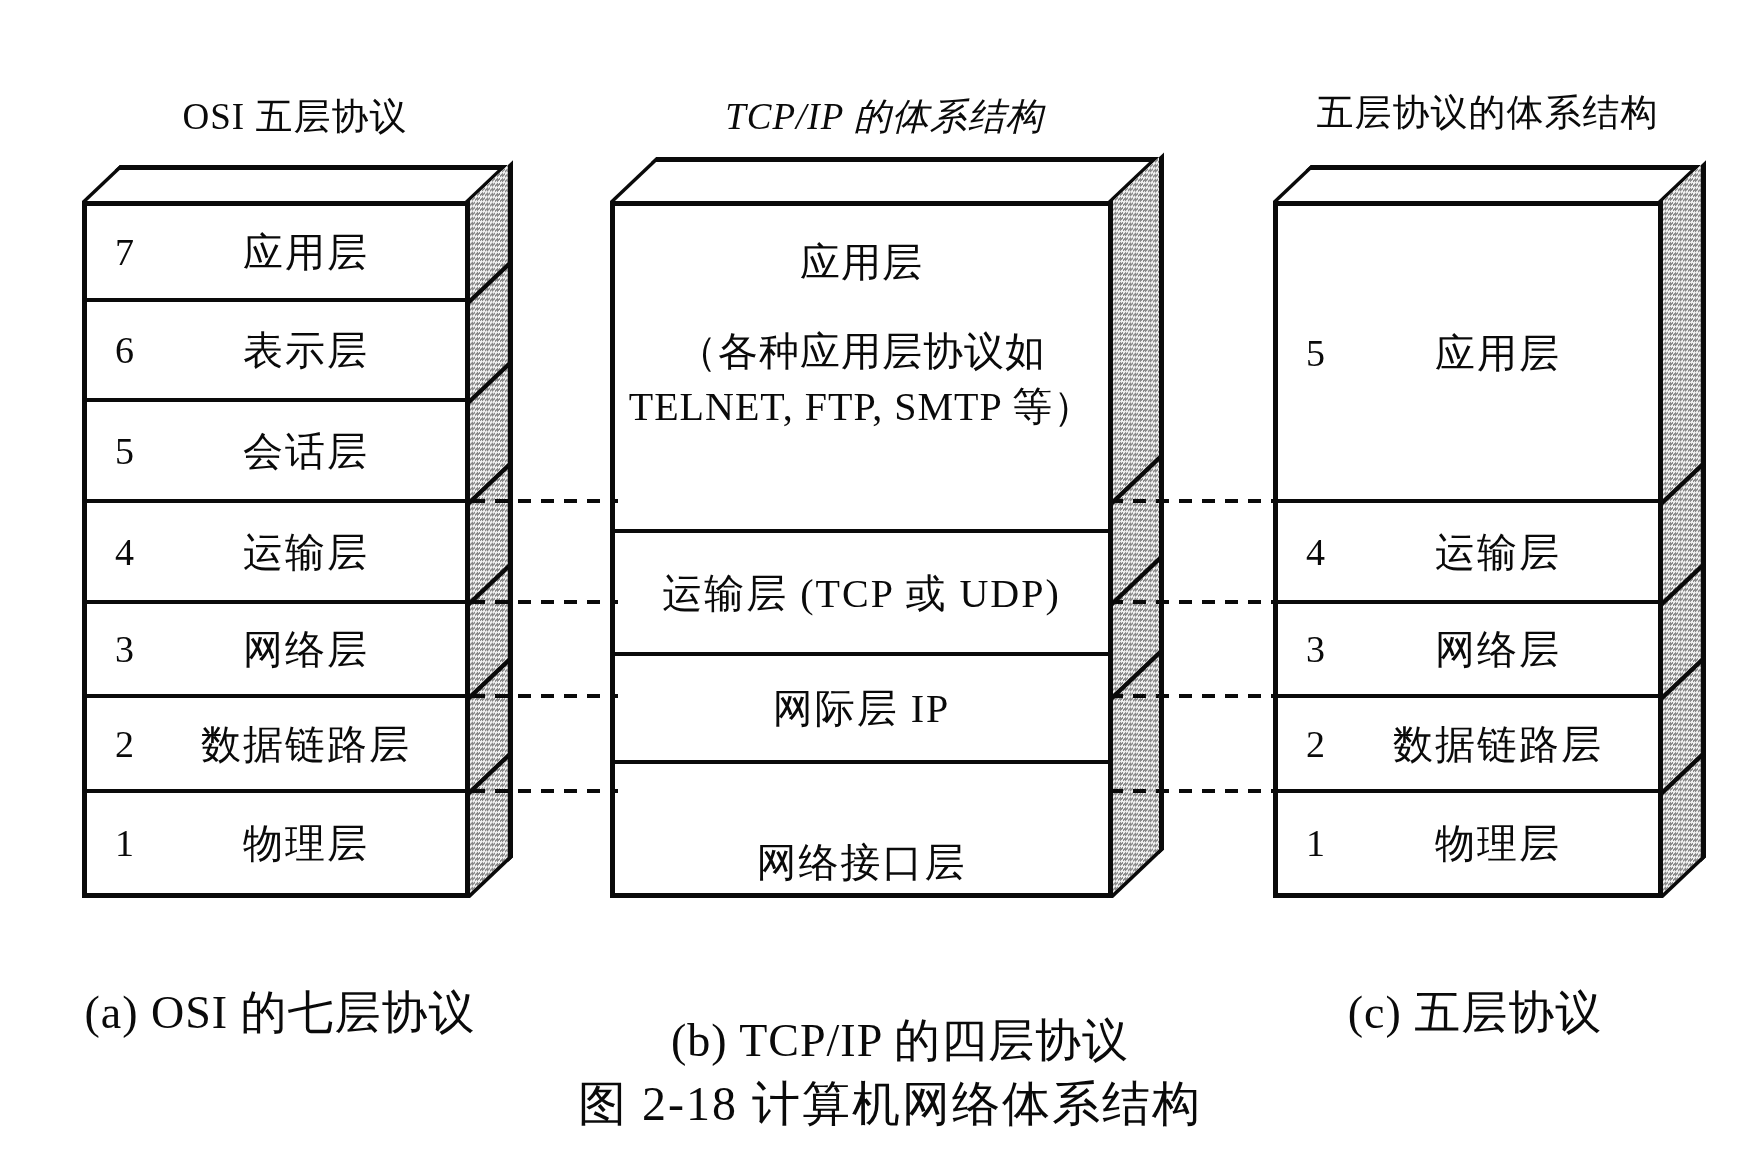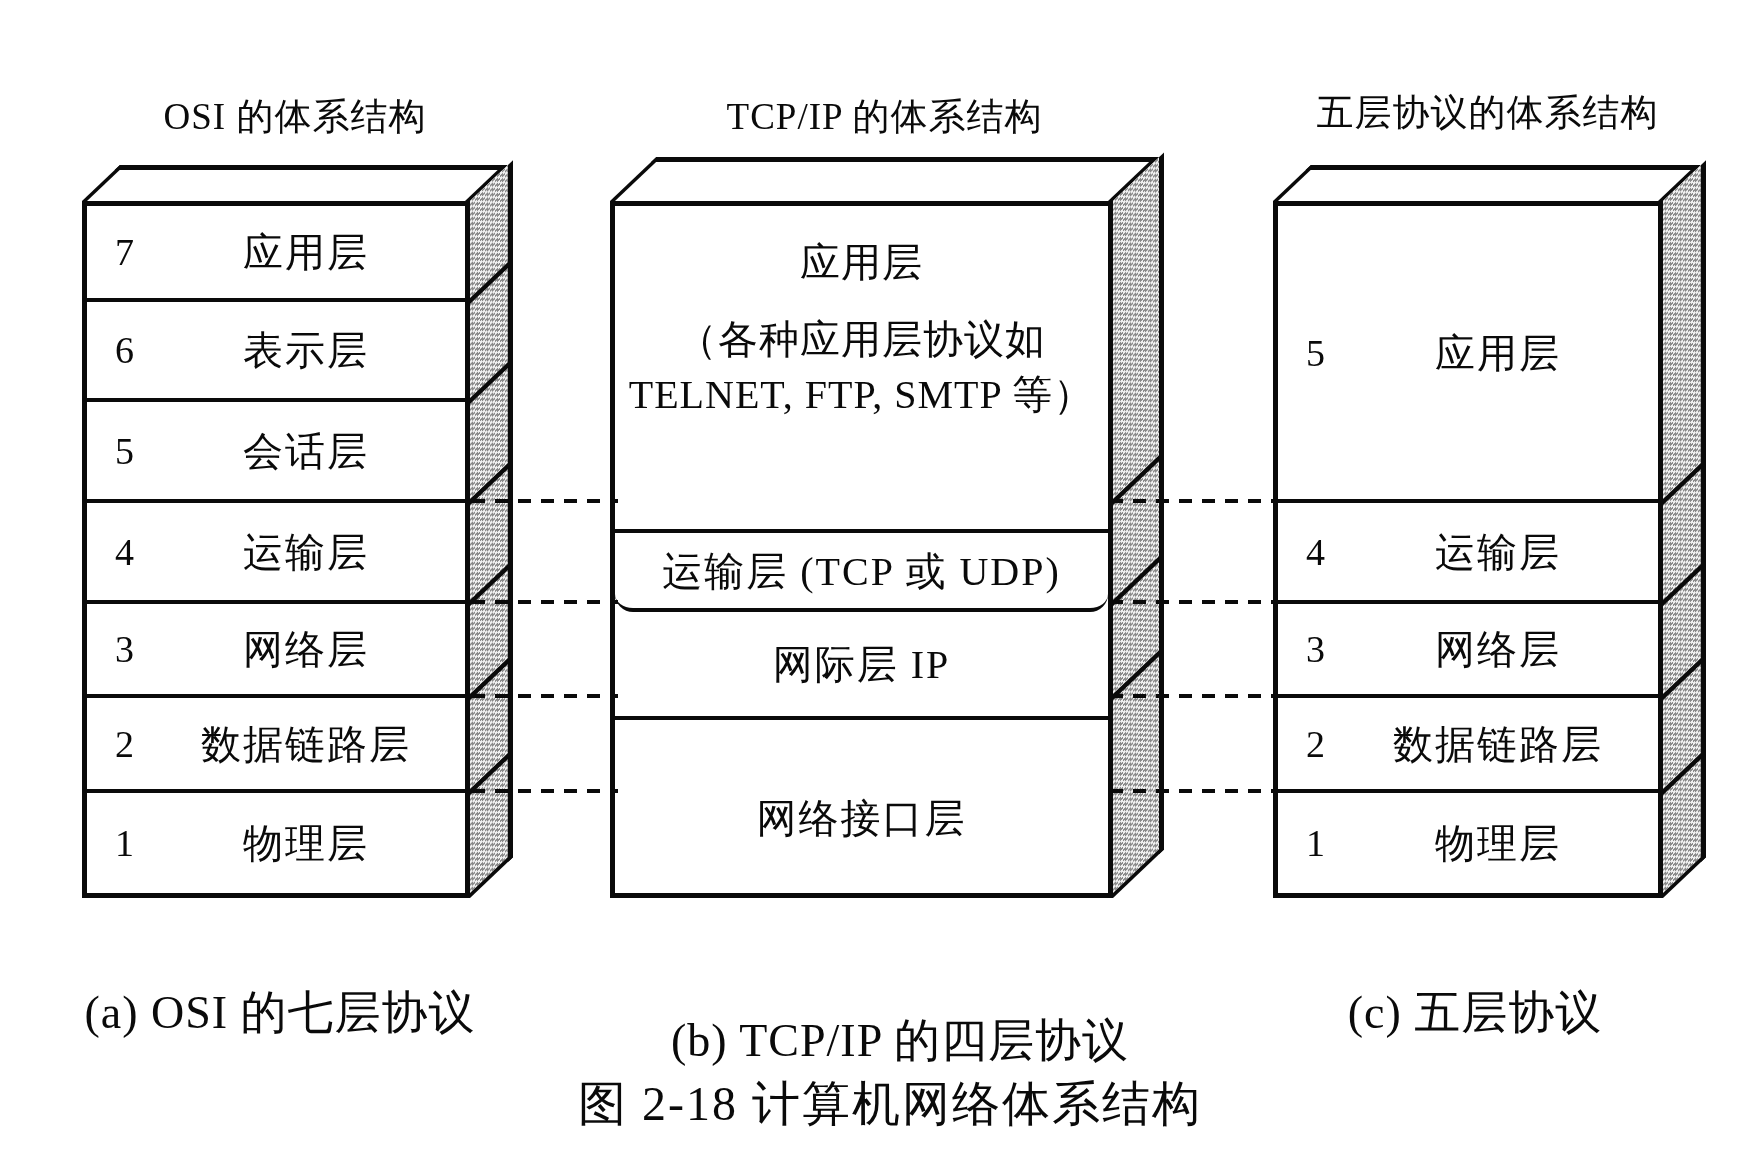--- a/index.html
+++ b/index.html
@@ -19,34 +19,34 @@
          transform:skewY(-43.5deg);transform-origin:left top;z-index:3;}
   .stripe{position:absolute;left:0;right:0;height:6px;background:#0a0a0a;}
   
   .num{position:absolute;left:28px;top:50%;transform:translateY(-50%);font-size:38px;}
   .lbl{position:absolute;left:60px;right:0;top:50%;transform:translateY(-50%);
        text-align:center;font-size:40px;letter-spacing:2px;}
   .clabel{position:absolute;left:0;right:0;top:50%;transform:translateY(-50%);
           text-align:center;font-size:40px;letter-spacing:2px;}
   .appline{text-align:center;font-size:40px;line-height:53px;letter-spacing:1px;}
   .l1{margin-top:30px;}
-  .l2{margin-top:24px;}
+  .l2{margin-top:36px;}
   .l3{margin-top:2px;}
   .header{position:absolute;text-align:center;font-size:37px;letter-spacing:1px;z-index:4;}
   .caption{position:absolute;text-align:center;font-size:46px;letter-spacing:1px;z-index:4;}
   .figtitle{position:absolute;text-align:center;font-size:48px;letter-spacing:2px;z-index:4;}
   
   .dash{position:absolute;height:4px;z-index:5;
         background-image:repeating-linear-gradient(90deg,#0a0a0a 0 13px,transparent 13px 23px);}
 </style>
 </head>
 <body>
 
-<div class="header" style="left:82px;top:92px;width:426px;">OSI 的体系结构</div>
-<div class="header" style="left:610px;top:92px;width:549px;">TCP/IP 的体系结构</div>
+<div class="header" style="left:82px;top:92px;width:426px;">OSI 五层协议</div>
+<div class="header" style="left:610px;top:92px;width:549px;font-style:italic;">TCP/IP 的体系结构</div>
 <div class="header" style="left:1271px;top:88px;width:433px;">五层协议的体系结构</div>
 
 <div class="topface" style="left:82px;top:165px;width:388px;height:36px;"></div>
 <div class="panel" style="left:470px;top:201px;width:43px;height:697px;">
   <div class="stripe" style="top:97px;"></div>
   <div class="stripe" style="top:197px;"></div>
   <div class="stripe" style="top:298px;"></div>
   <div class="stripe" style="top:399px;"></div>
   <div class="stripe" style="top:493px;"></div>
   <div class="stripe" style="top:588px;"></div>
@@ -87,21 +87,21 @@
   <div class="stripe" style="top:298px;"></div>
   <div class="stripe" style="top:399px;"></div>
   <div class="stripe" style="top:493px;"></div>
 </div>
 <div class="front" style="left:610px;top:201px;width:493px;height:687px;">
   <div class="row" style="height:297px;">
     <div class="appline l1">应用层</div>
     <div class="appline l2">（各种应用层协议如</div>
     <div class="appline l3">TELNET, FTP, SMTP 等）</div>
   </div>
-  <div class="row" style="height:79px;border-radius:18px;">
+  <div class="row" style="height:123px;">
     <span class="clabel">运输层 (TCP 或 UDP)</span>
   </div>
   <div class="row" style="height:108px;">
     <span class="clabel">网际层 IP</span>
   </div>
   <div class="row last" style="height:195px;">
     <span class="clabel">网络接口层</span>
   </div>
 </div>
 

